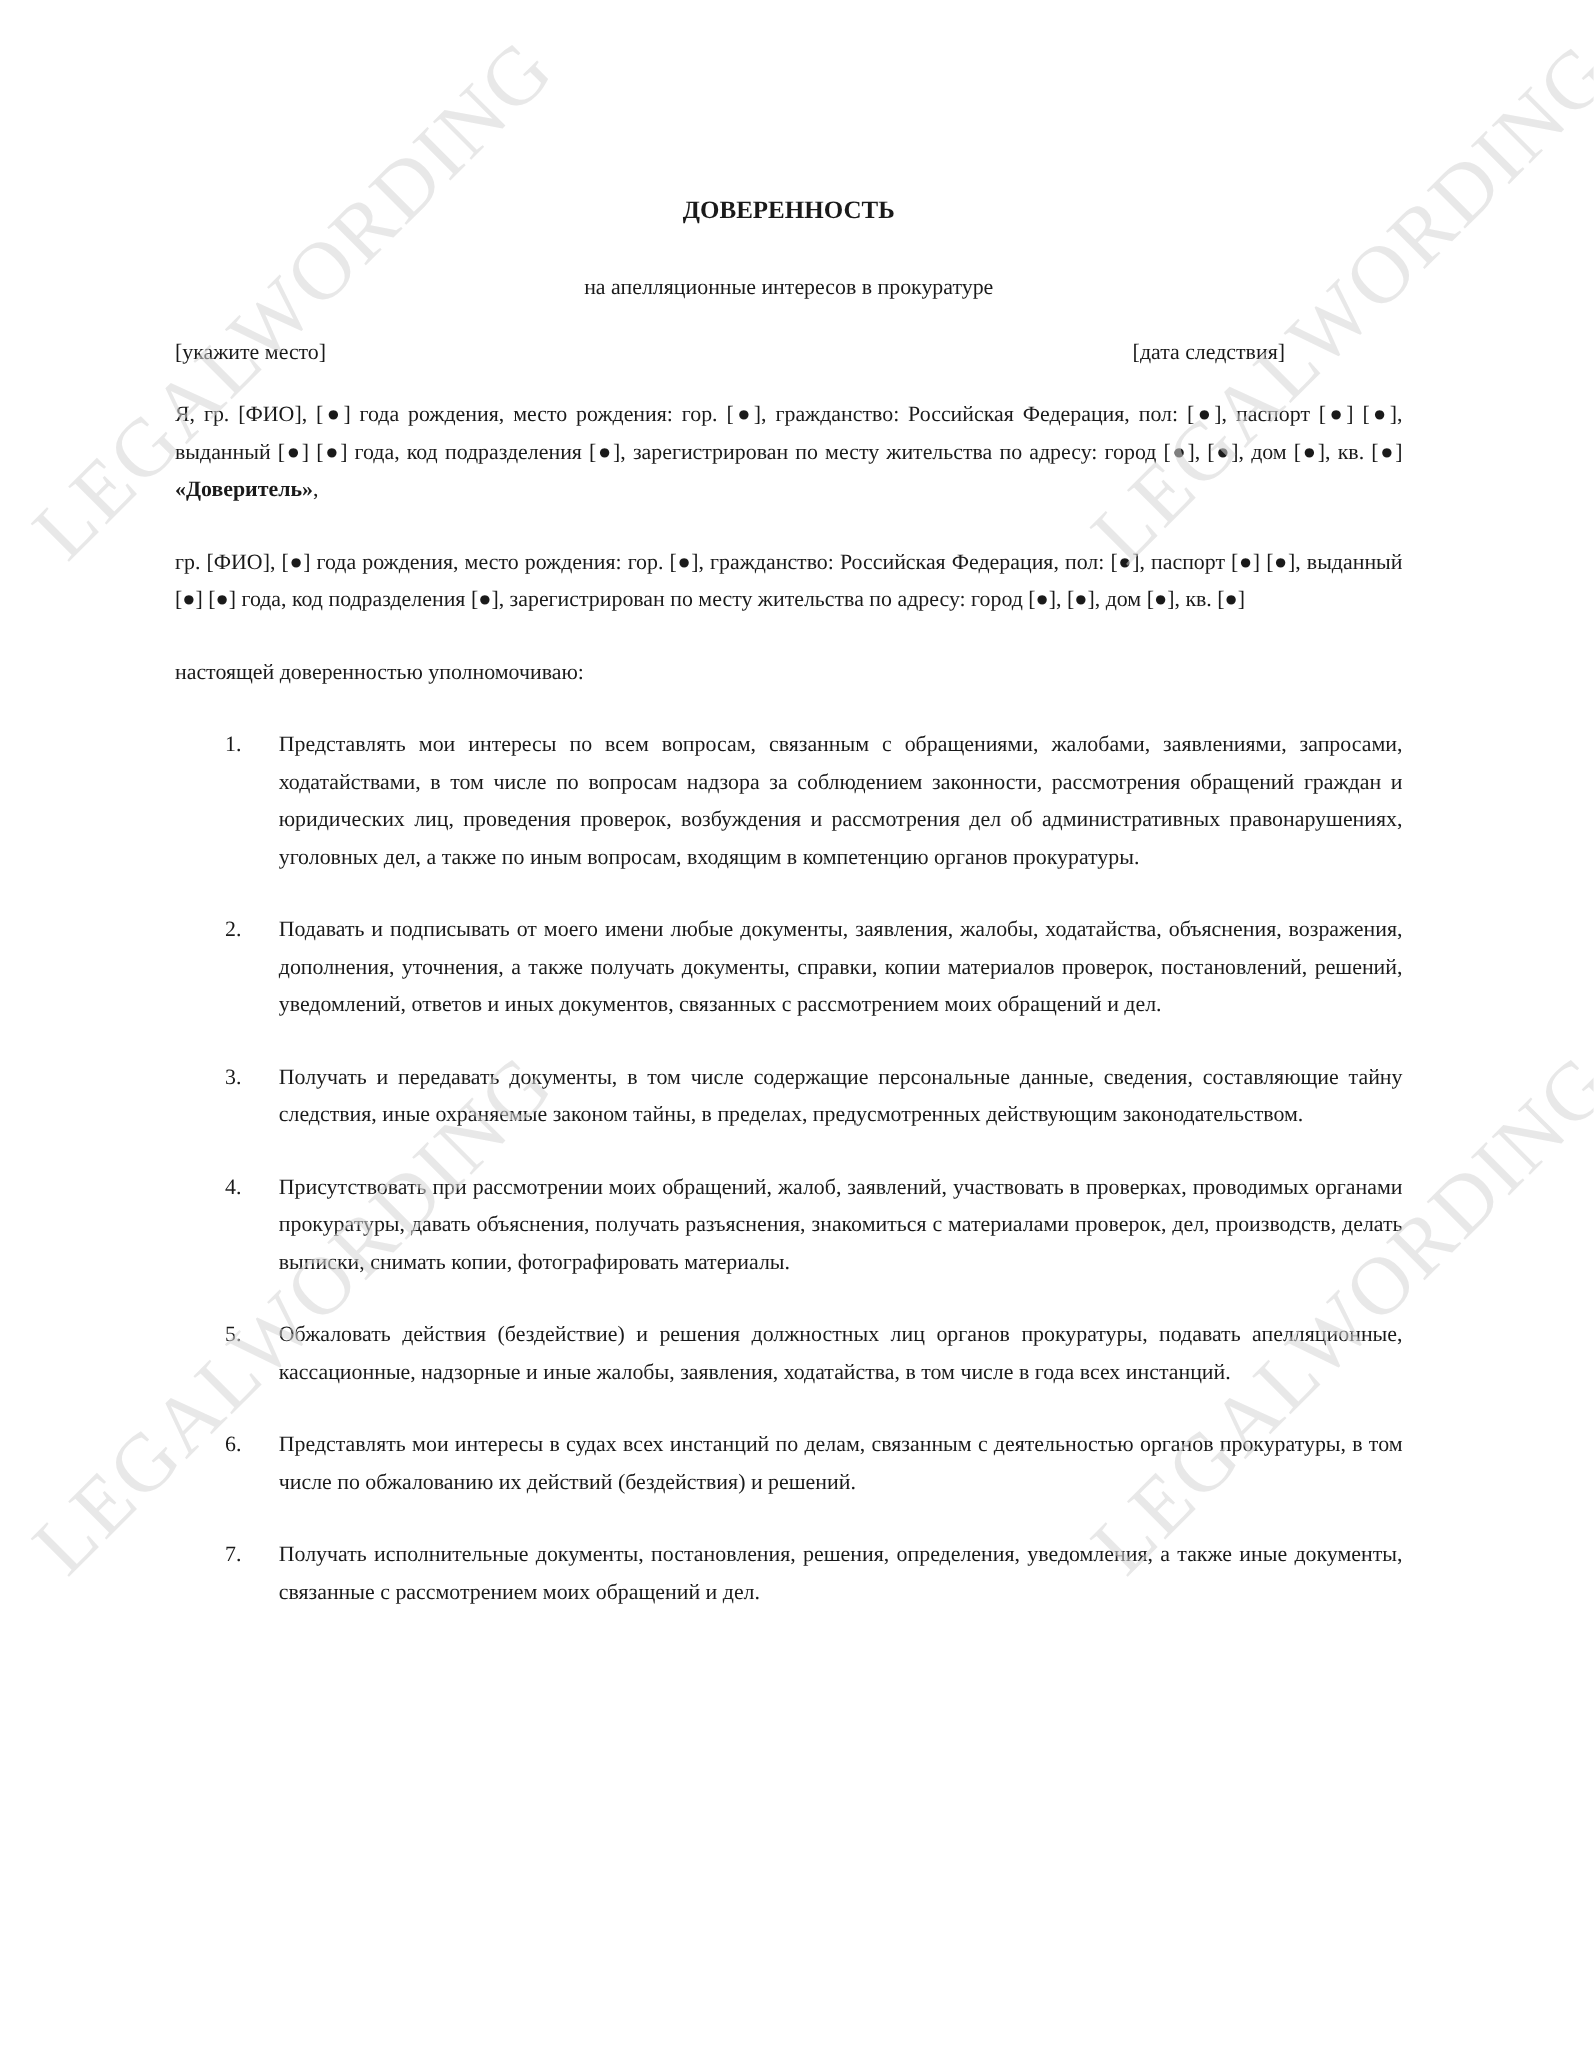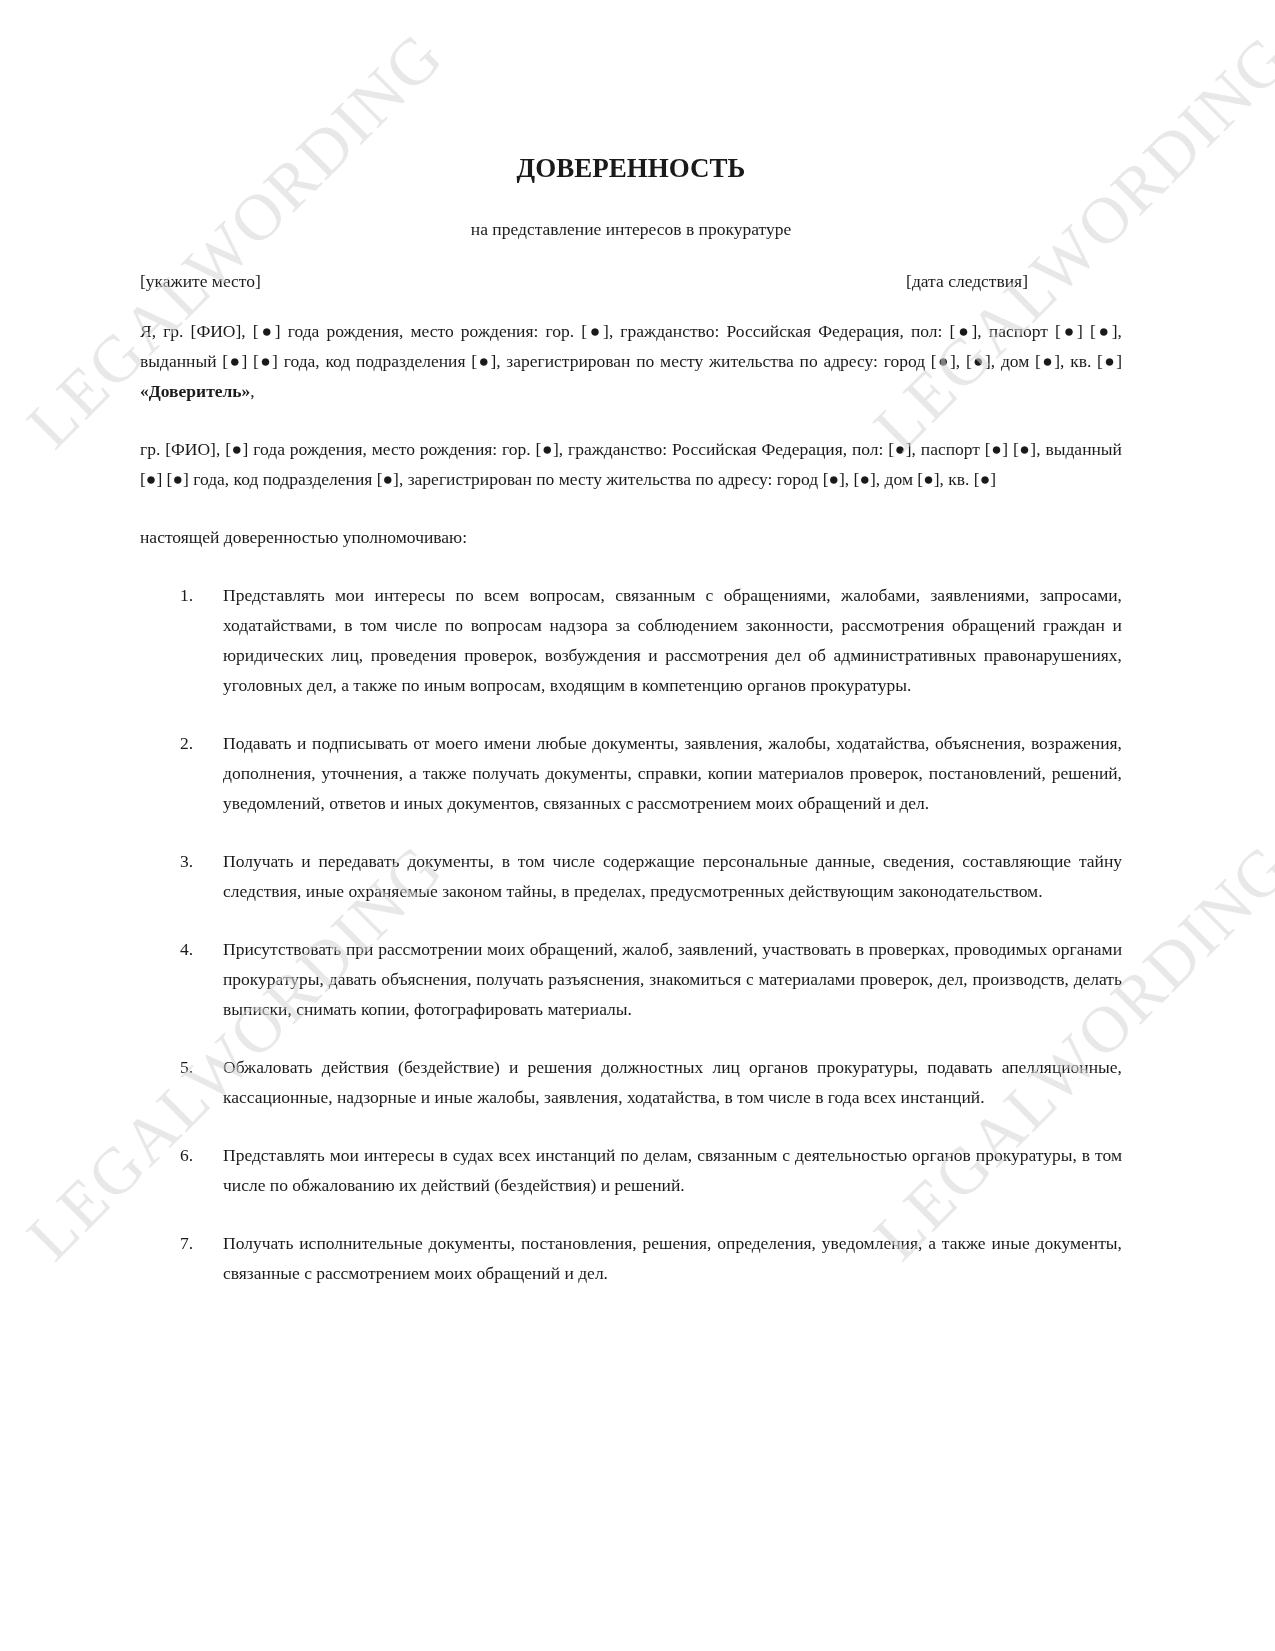--- a/index.html
+++ b/index.html
@@ -20,21 +20,21 @@
     position: absolute;
     left: 140px;
     top: 152px;
     width: 982px;
     font-size: 17.5px;
     line-height: 30px;
     z-index: 1;
   }
   .doc-title {
     margin: 0 0 30px 0;
-    font-size: 27px;
+    font-size: 20px;
     line-height: 32px;
     font-weight: bold;
     text-align: center;
   }
   .doc-subtitle {
     margin: 0 0 22px 0;
     text-align: center;
   }
   .meta-row {
     display: flex;
@@ -88,21 +88,21 @@
 </style>
 </head>
 <body>
 
 <div class="page">
 
   <div class="content">
 
     <h1 class="doc-title">ДОВЕРЕННОСТЬ</h1>
 
-    <p class="doc-subtitle">на представление интересов в прокуратуре</p>
+    <p class="doc-subtitle">на апелляционные интересов в прокуратуре</p>
 
     <div class="meta-row">
       <span class="place-ph">[укажите место]</span>
       <span class="date-ph">[дата следствия]</span>
     </div>
 
     <p class="para justify"><span>Я, гр. [ФИО], [●] года рождения, место рождения: гор. [●], гражданство: Российская Федерация, пол: [●], паспорт [●] [●], выданный [●] [●] года, код подразделения [●], зарегистрирован по месту жительства по адресу: город [●], [●], дом [●], кв. [●] </span><strong>«Доверитель»</strong><span>,</span></p>
 
     <p class="para justify">гр. [ФИО], [●] года рождения, место рождения: гор. [●], гражданство: Российская Федерация, пол: [●], паспорт [●] [●], выданный [●] [●] года, код подразделения [●], зарегистрирован по месту жительства по адресу: город [●], [●], дом [●], кв. [●]</p>
 

